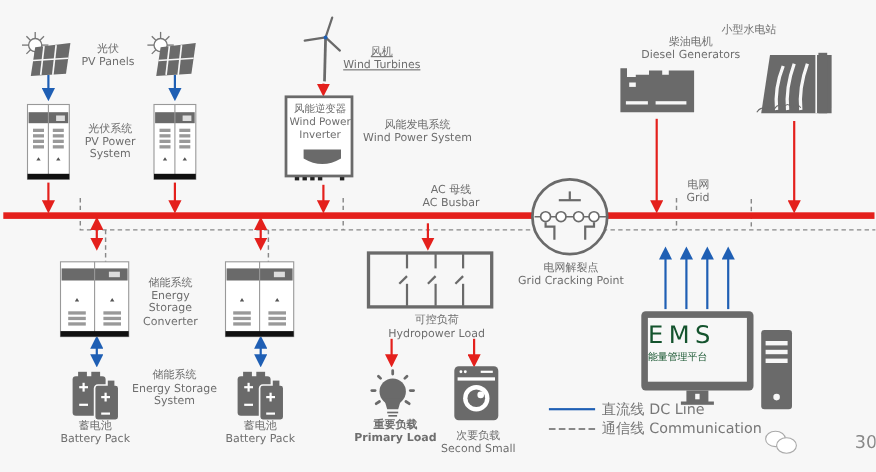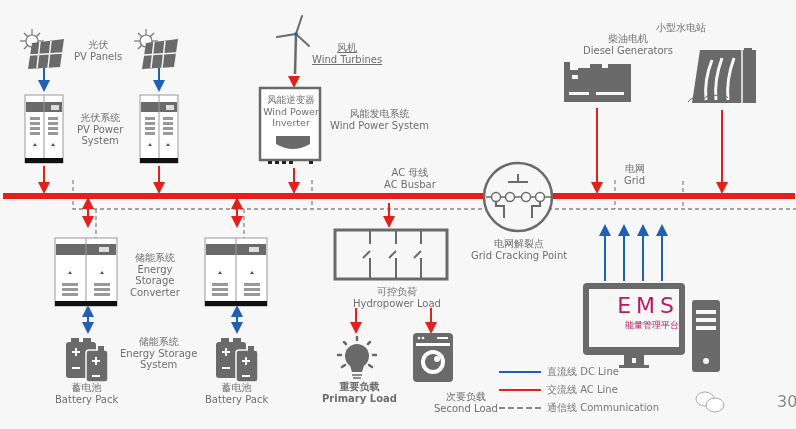--- a/index.html
+++ b/index.html
@@ -1,25 +1,25 @@
 <!DOCTYPE html>
 <html><head>
 <meta charset="utf-8">
 <style>
   html, body { margin: 0; padding: 0; }
   body { width: 796px; height: 429px; background: #f7f7f7; overflow: hidden; position: relative;
          font-family: "DejaVu Sans", "Liberation Sans", sans-serif; color: #6b6b6b; }
   svg#diagram { position: absolute; left: 0; top: 0; }
   .lbl { position: absolute; text-align: center; font-size: 10px; line-height: 11.5px; color: #6e6e6e; white-space: nowrap; }
   .lbl span { display: block; }
-  .legend { position: absolute; font-size: 10px; color: #777; white-space: nowrap; }
+  .legend { position: absolute; font-size: 13px; color: #777; white-space: nowrap; }
   .legend .row { display: flex; align-items: center; height: 18px; }
   .legend .sw { width: 42px; height: 2px; margin-right: 6px; }
   .legend .sw.dash { height: 0; border-top: 2px dashed #888; }
-  .ems-text { position: absolute; text-align: right; color: #be185d; }
+  .ems-text { position: absolute; text-align: left; color: #14532d; }
   .watermark { position: absolute; font-size: 16px; color: #888; font-family: "DejaVu Sans", sans-serif; }
 </style>
 </head>
 <body>
 
 <svg id="diagram" width="796" height="429" viewBox="0 0 796 429">
   <defs>
     <marker id="arR" markerWidth="6" markerHeight="6" refX="3" refY="3" orient="auto">
         <path d="M0,0 L6,3 L0,6 Z" fill="#e4201c"></path>
       </marker>
@@ -323,38 +323,34 @@
     <span>Battery Pack</span>
 </div>
 <div class="lbl" style="left:353px;top:286px;">
   <span>可控负荷</span>
     <span>Hydropower Load</span>
 </div>
 <div class="lbl" style="left:322px;top:381px;font-weight:bold;">
   <span>重要负载</span>
     <span>Primary Load</span>
 </div>
-<div class="lbl" style="left:401px;top:391px;margin-left:33px;">
+<div class="lbl" style="left:401px;top:391px;">
   <span>次要负载</span>
-    <span>Second Load</span>
+    <span>Second Small</span>
 </div>
 
 <div class="ems-text" style="left:589px;top:293px;width:90px;">
   <div style="font-size:22px;letter-spacing:5px;line-height:26px;">EMS</div>
   <div style="font-size:9px;line-height:12px;">能量管理平台</div>
 </div>
 
 <div class="legend" style="left:499px;top:363px;">
   <div class="row">
       <span class="sw" style="background:#1f5fb4;"></span>
       <span>直流线 DC Line</span>
     </div>
   <div class="row">
-      <span class="sw" style="background:#e4201c;"></span>
-      <span>交流线 AC Line</span>
-    </div>
-  <div class="row">
       <span class="sw dash"></span>
       <span>通信线 Communication</span>
     </div>
 </div>
 
 <div class="watermark" style="left:736px;top:392px;margin-left:41px;">3060</div>
 
 </body></html>

